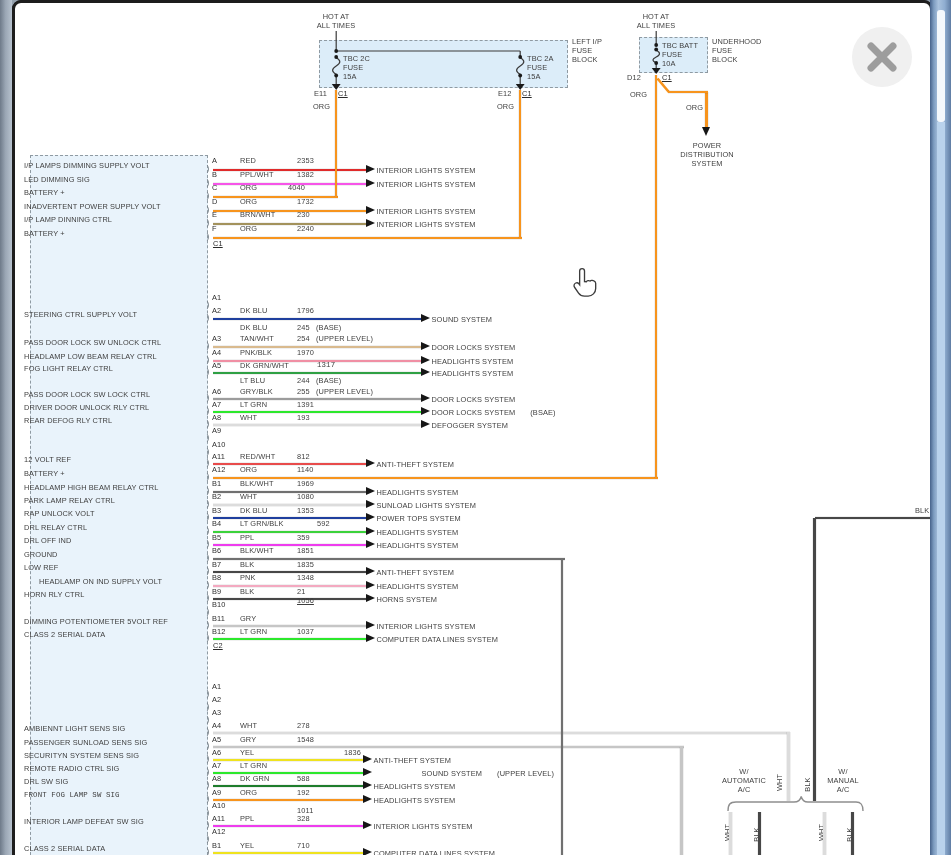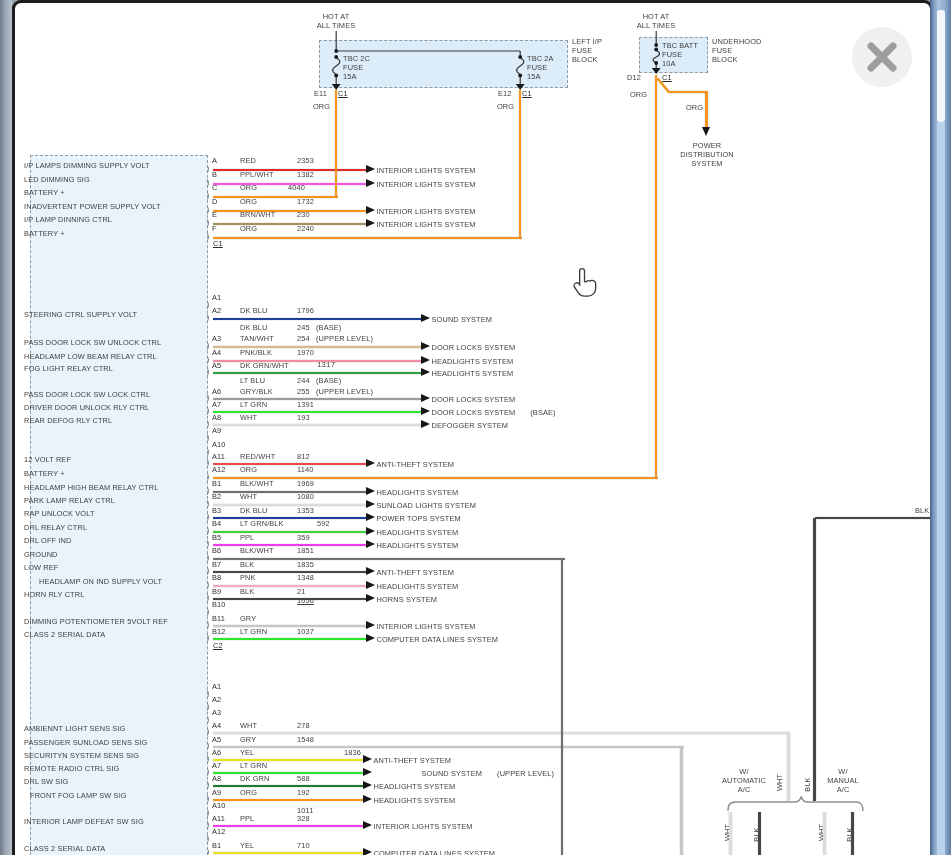--- a/index.html
+++ b/index.html
@@ -398,21 +398,21 @@
       <div class="pin" style="left:212px;top:773.5px;">A8</div>
       <div class="arc" style="left:206px;top:779.8px;">)</div>
       <div class="t tr" style="left:24px;top:777px;width:181px;">DRL SW SIG</div>
       <div class="t" style="left:240px;top:773.5px;">DK GRN</div>
       <div class="t" style="left:297px;top:773.5px;">588</div>
       <div class="wire" style="left:213px;top:784.7px;width:150px;background:#1e7d2c;"></div>
       <div class="arr" style="left:363px;top:781.4px;"></div>
       <div class="t" style="left:373.5px;top:781.5px;">HEADLIGHTS SYSTEM</div>
       <div class="pin" style="left:212px;top:787.5px;">A9</div>
       <div class="arc" style="left:206px;top:793.8px;">)</div>
-      <div class="t tr" style="left:30px;top:791px;width:181px;">FRONT FOG LAMP SW SIG</div>
+      <div class="t tr" style="left:24px;top:791px;width:181px;font-family:Liberation Mono, monospace;">FRONT FOG LAMP SW SIG</div>
       <div class="t" style="left:240px;top:787.5px;">ORG</div>
       <div class="t" style="left:297px;top:787.5px;">192</div>
       <div class="wire" style="left:213px;top:798.7px;width:150px;background:#f7941d;"></div>
       <div class="arr" style="left:363px;top:795.4px;"></div>
       <div class="t" style="left:373.5px;top:795.5px;">HEADLIGHTS SYSTEM</div>
       <div class="pin" style="left:212px;top:800.5px;">A10</div>
       <div class="arc" style="left:206px;top:807.8px;">)</div>
       <div class="pin" style="left:212px;top:813.5px;">A11</div>
       <div class="arc" style="left:206px;top:819.8px;">)</div>
       <div class="t tr" style="left:24px;top:817px;width:181px;">INTERIOR LAMP DEFEAT SW SIG</div>

